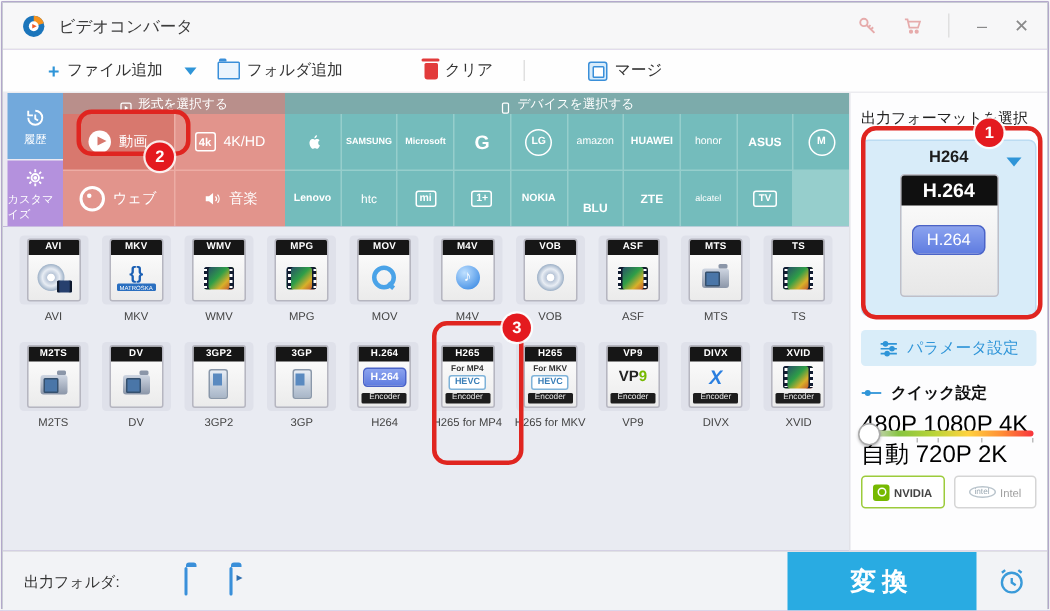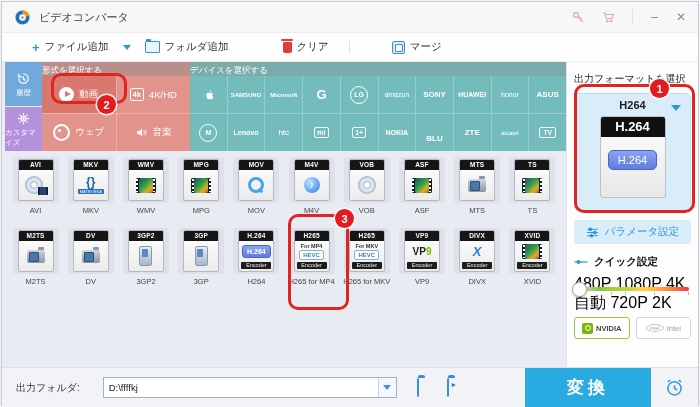--- a/index.html
+++ b/index.html
@@ -28,21 +28,21 @@
   .tb-divider{width:1px;height:14px;background:#e0e0e0;margin:0 18px 0 6px;}
   
   .content{position:relative;height:305px;display:flex;}
   .main{width:564px;display:flex;flex-direction:column;}
   
   .selrow{display:flex;height:89px;background:#eceaf2;padding-left:3px;box-sizing:border-box;}
   .side{width:37px;display:flex;flex-direction:column;gap:1px;}
   .stile{flex:1;color:#fff;display:flex;flex-direction:column;align-items:center;justify-content:center;font-size:7.5px;gap:2px;}
   .stile.hist{background:#72a9dc}.stile.cust{background:#b491dd}
   .sec{display:flex;flex-direction:column;}
-  .sec-h{height:14px;font-size:8.5px;color:#fff;display:flex;align-items:flex-start;justify-content:center;gap:4px;flex-direction:column;}
+  .sec-h{height:14px;font-size:8.5px;color:#fff;display:flex;align-items:flex-end;justify-content:center;gap:4px;}
   .fmt{width:148px;}
   .fmt .sec-h{background:#b98f8b;}
   .fbtns{flex:1;display:grid;grid-template-columns:1fr 1fr;grid-auto-rows:1fr;gap:1px;background:#edaca4;}
   .fbtn{background:#e2948c;color:#fff;font-size:9.5px;display:flex;align-items:center;justify-content:center;gap:5px;cursor:pointer;}
   .fbtn.sel{background:#d8786e;}
   .playc{width:15px;height:15px;border-radius:50%;background:#fff;position:relative;}
   .playc:before{content:"";position:absolute;left:5.5px;top:4px;border-left:6px solid #d8786e;border-top:3.5px solid transparent;border-bottom:3.5px solid transparent;}
   .fourk{border:1px solid #fff;border-radius:2px;font-size:7.5px;font-weight:bold;padding:1px 2px;color:#fff;}
   .webc{width:13px;height:13px;border:2px solid #fff;border-radius:50%;position:relative;}
   .webc:before{content:"";position:absolute;left:3px;top:3px;width:3px;height:3px;background:#fff;border-radius:50%;}
@@ -262,23 +262,20 @@
                   <span style="font-size: 6px;">Microsoft</span>
                 </div>
                 <div class="bcell">
                   <span class="gbig">G</span>
                 </div>
                 <div class="bcell">
                   <span class="ring">LG</span>
                 </div>
                 <div class="bcell">
                   <span style="font-size: 7px; font-weight: normal;">amazon</span>
-                </div>
-                <div class="bcell">
-                  <span style="font-size: 8px;">SONY</span>
                 </div>
                 <div class="bcell">
                   <span style="font-size: 7px;">HUAWEI</span>
                 </div>
                 <div class="bcell">
                   <span style="font-size: 7px; font-weight: normal;">honor</span>
                 </div>
                 <div class="bcell">
                   <span style="font-size: 8px;">ASUS</span>
                 </div>
@@ -599,26 +596,20 @@
         <div class="intel">
           <span class="oval">intel</span>
           <span>Intel</span>
         </div>
       </div>
     </div>
   </div>
 
   <div class="bottombar">
     <span class="ob-label">出力フォルダ:</span>
-    <div class="combo">
-      <span class="val">D:\ffffkj</span>
-      <span class="dd">
-            <span class="caret-down" style="border-top-color:#4a90d9;"></span>
-          </span>
-    </div>
     <span class="fold"><span class="bigfolder"></span></span>
     <span class="fold2"><span class="bigfolder filled"><span class="arr">▸</span></span></span>
     <div class="convert">変換</div>
     <div class="alarmbox">
       <svg width="21" height="21" viewBox="0 0 24 24" fill="none" stroke="#3a9ad9" stroke-width="1.8">
         <circle cx="12" cy="13" r="7.5"></circle>
             <path d="M12 9.5V13l3 2"></path>
             <path d="M4.5 5.5L7 3.5M19.5 5.5L17 3.5"></path>
       </svg>
     </div>

